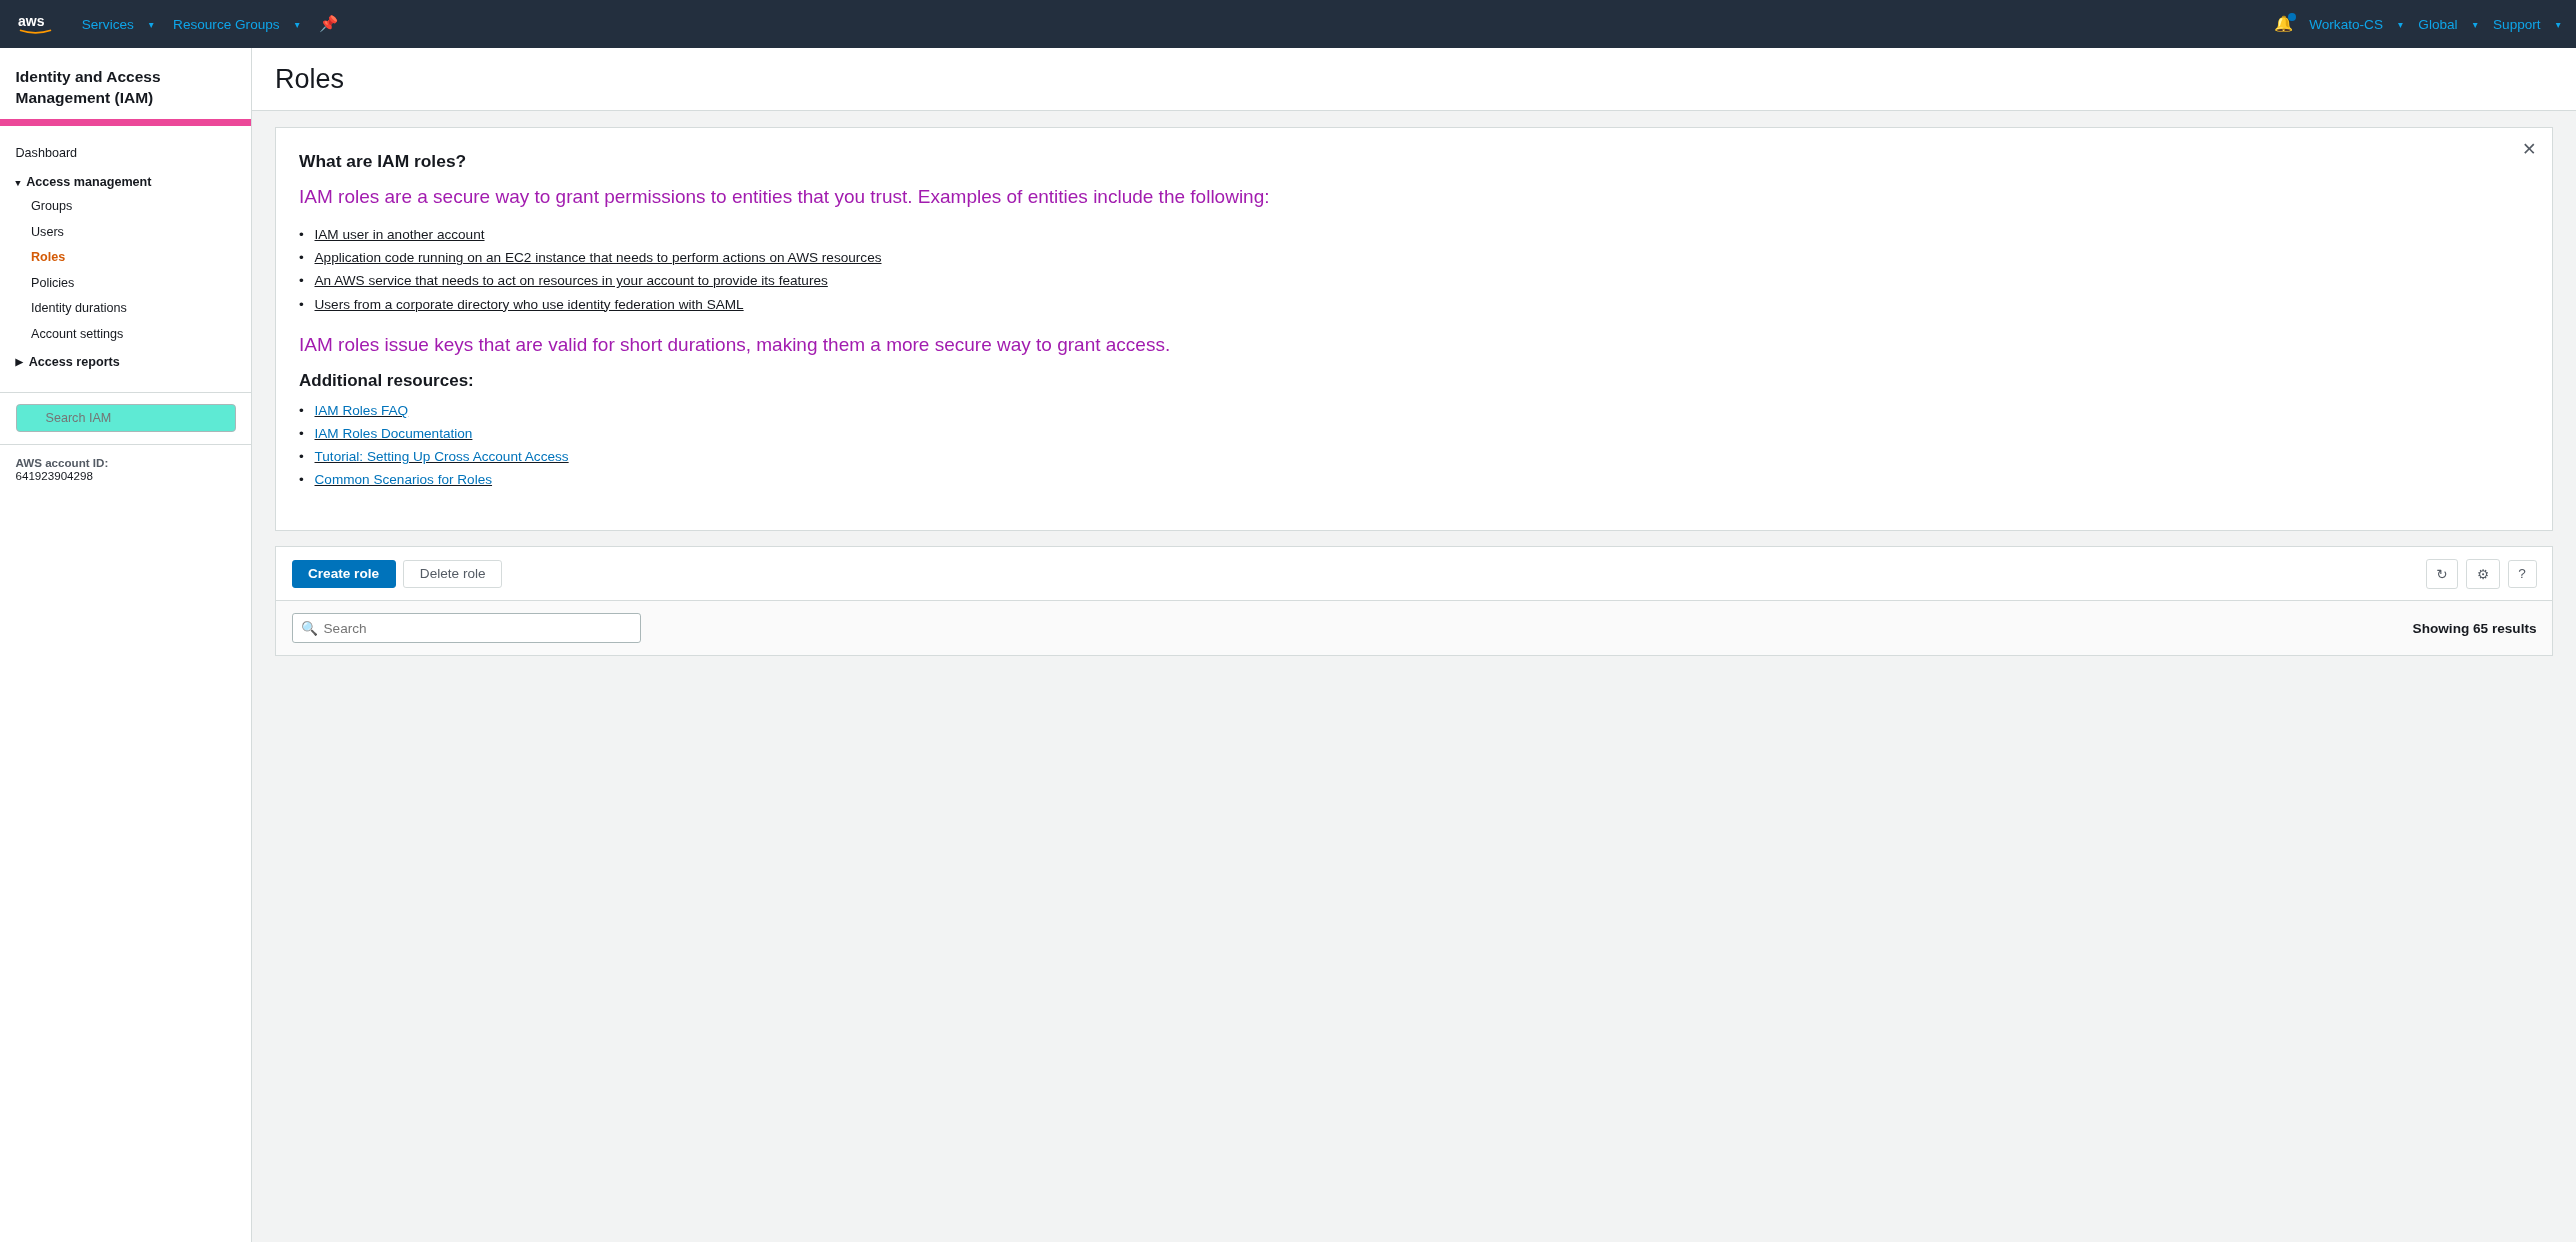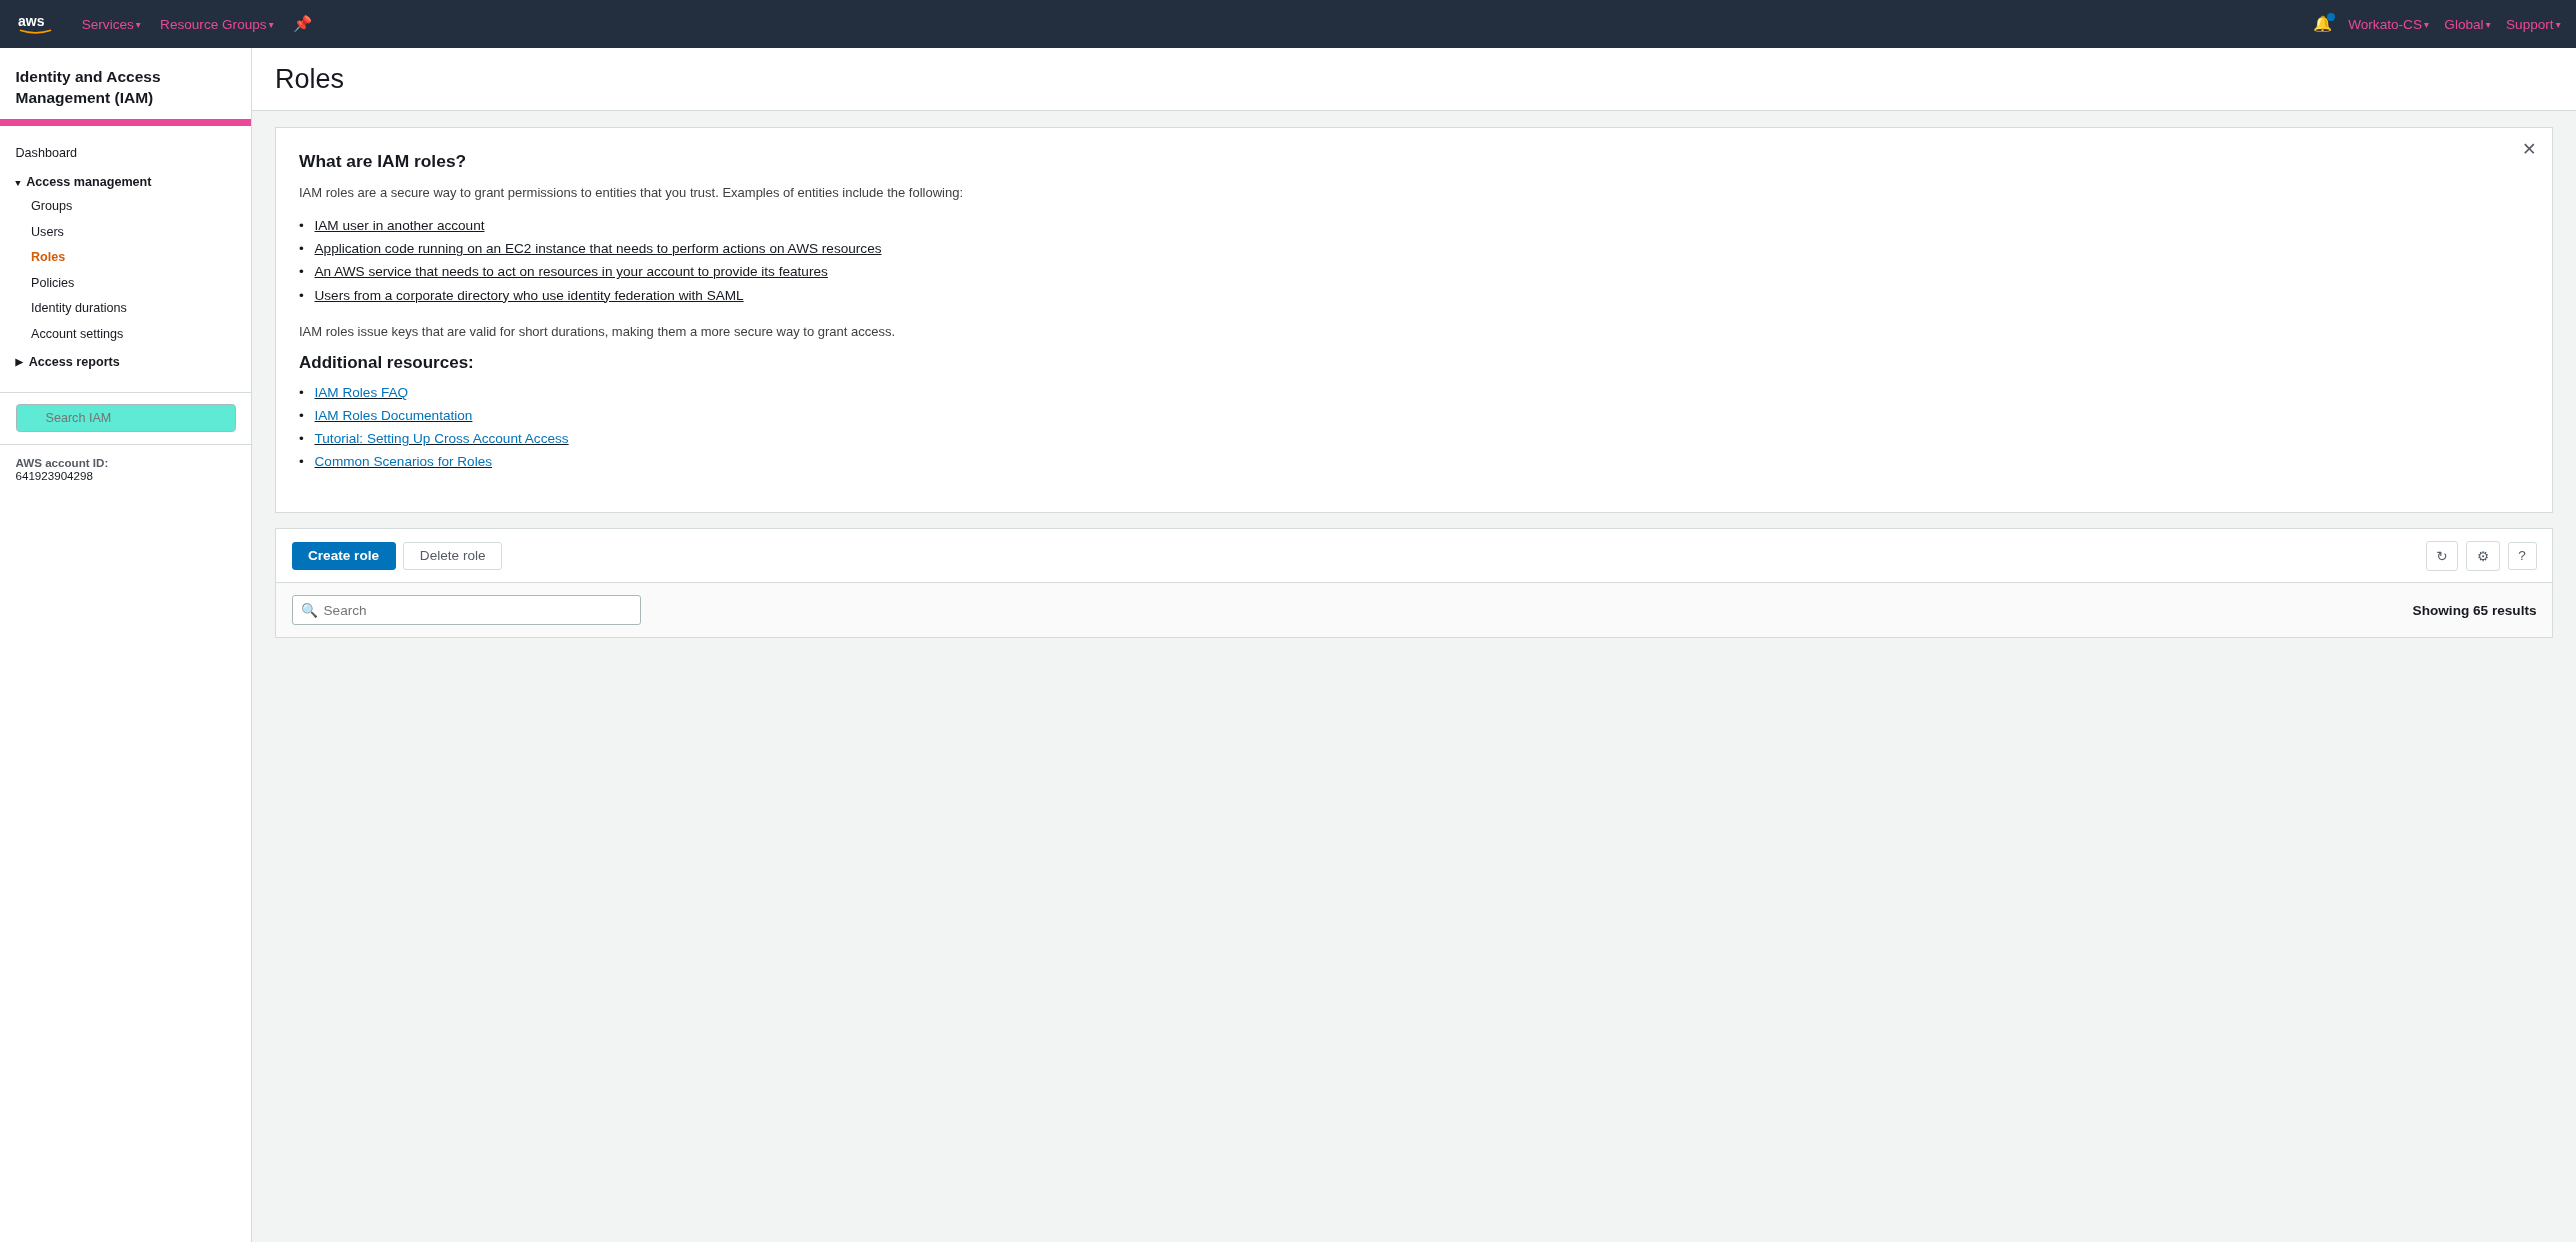--- a/index.html
+++ b/index.html
@@ -16,26 +16,26 @@
       position: fixed;
       top: 0; left: 0; right: 0;
       z-index: 100;
     }
     .aws-logo {
       display: flex;
       align-items: center;
       margin-right: 7.8px;
     }
     .nav-item {
-      color: #ec4899;
-      font-size: 13.6px;
-      cursor: pointer;
-      display: flex;
-      align-items: center;
-      gap: 2px;
+      color: #0ea5e9;
+      font-size: 13.6px;
+      cursor: pointer;
+      display: flex;
+      align-items: center;
+      gap: 15px;
       white-space: nowrap;
     }
     .nav-separator { flex: 1; }
     .nav-right {
       display: flex;
       align-items: center;
       gap: 15.5px;
     }
     .nav-bell { color: #fff; font-size: 15.5px; position: relative; cursor: pointer; }
     .nav-bell .dot {
@@ -191,22 +191,22 @@
       cursor: pointer;
       font-weight: 300;
     }
     .info-panel h2 {
       font-size: 17.4px;
       font-weight: 700;
       margin-bottom: 11.6px;
       color: #16191f;
     }
     .info-panel p {
-      font-size: 13px;
-      color: #404040;
+      font-size: 19px;
+      color: #a21caf;
       margin-bottom: 11.6px;
       line-height: 1.5;
     }
     .info-panel ul {
       list-style: none;
       margin: 0 0 15.5px 0;
       padding: 0;
       text-decoration: underline;
     }
     .info-panel ul li {

